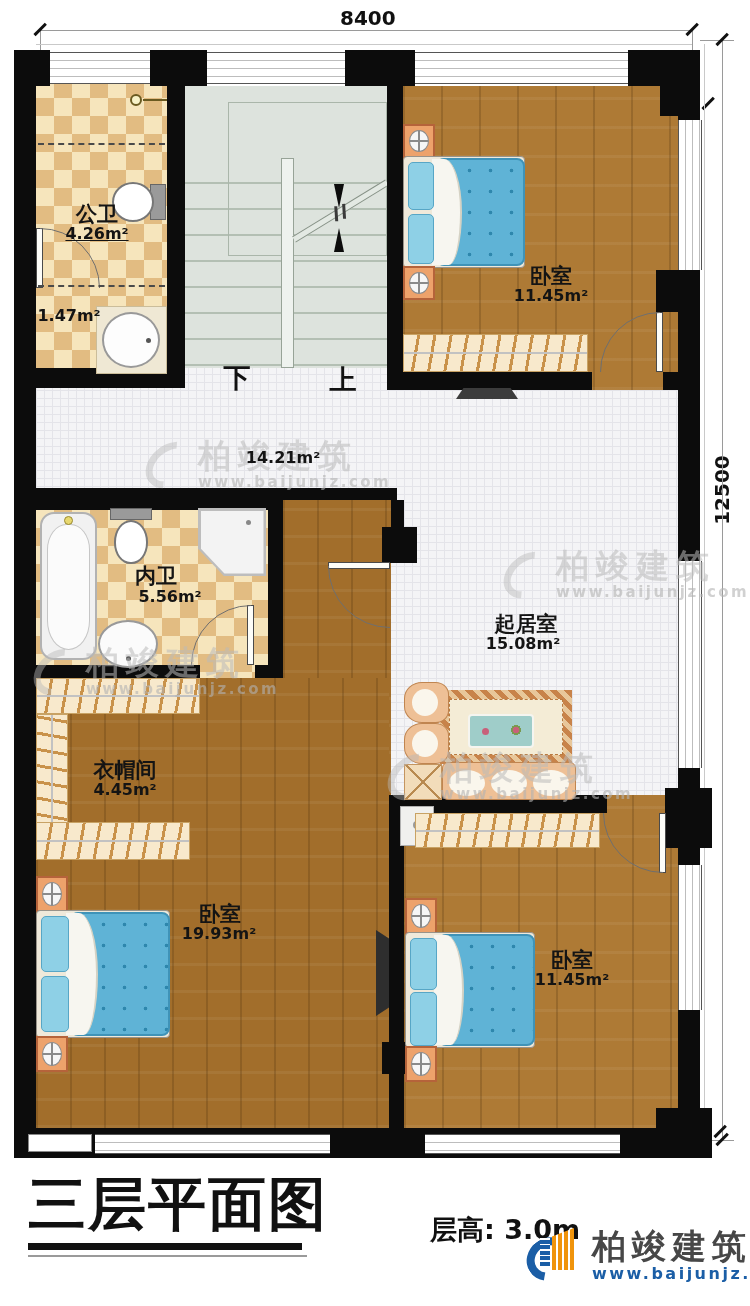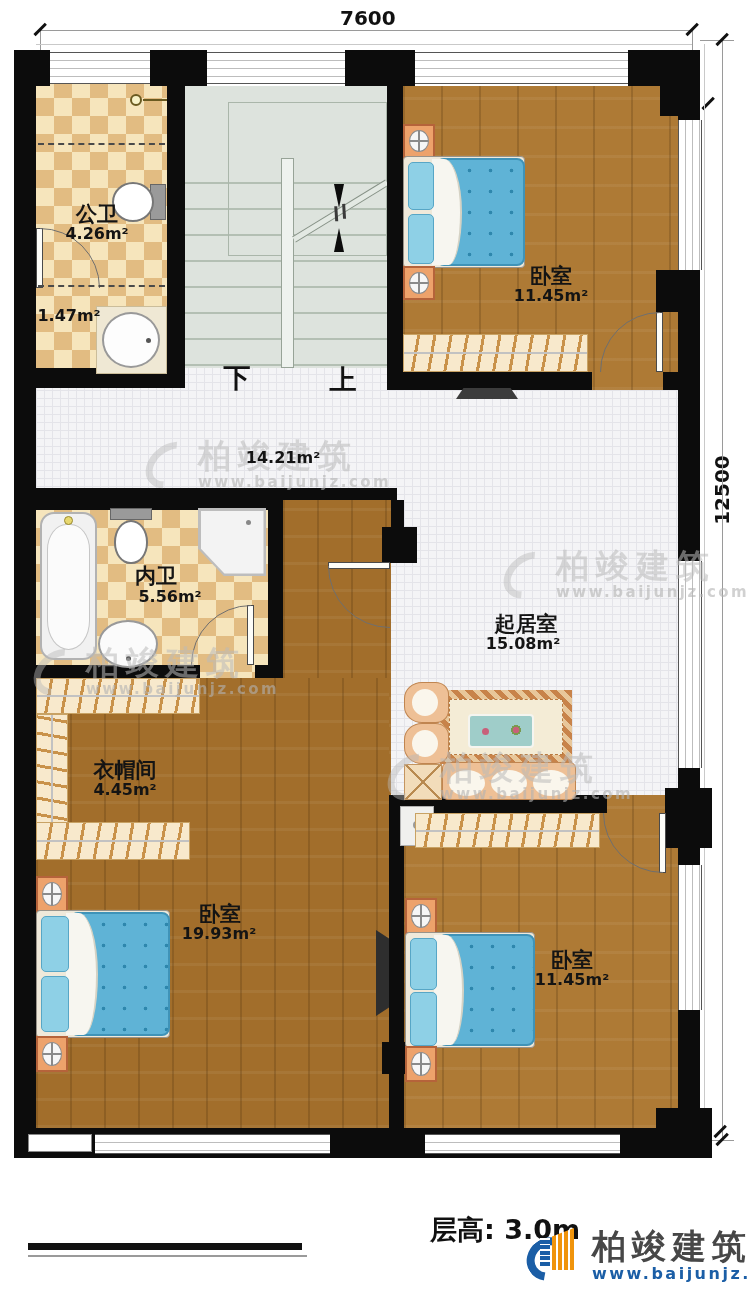--- a/index.html
+++ b/index.html
@@ -43,21 +43,21 @@
   .wm-brand{font-size:33px;font-weight:bold;letter-spacing:7px;color:rgba(185,185,185,.55);line-height:1.05;white-space:nowrap;}
   .wm-url{font-size:15px;font-weight:bold;letter-spacing:2.5px;color:rgba(178,178,178,.6);white-space:nowrap;}
   .dashline{position:absolute;border-top:2px dashed #4a4a4a;}
   .fix{position:absolute;box-sizing:border-box;}
 </style>
 </head>
 <body>
 
 <div id="stage">
 
-  <div class="dimtext" style="left:340px;top:6px;">7600</div>
+  <div class="dimtext" style="left:340px;top:6px;">8400</div>
   <div class="dimline" style="left:40px;top:30px;width:652px;height:1px;"></div>
   <div class="dimline" style="left:40px;top:30px;width:1px;height:20px;"></div>
   <div class="dimline" style="left:692px;top:30px;width:1px;height:20px;"></div>
   <div class="tick" style="left:32px;top:28px;"></div>
   <div class="tick" style="left:684px;top:28px;"></div>
 
   <div class="dimtext" style="left:722px;top:490px;transform:translate(-50%,-50%) rotate(-90deg);">12500</div>
   <div class="dimline" style="left:722px;top:40px;width:1px;height:1100px;"></div>
   <div class="dimline" style="left:700px;top:40px;width:34px;height:1px;"></div>
   <div class="dimline" style="left:700px;top:1140px;width:34px;height:1px;"></div>
@@ -259,36 +259,37 @@
   </div>
   <div class="wm" style="left:392px;top:750px;">
     <div class="wm-icon"></div>
     <div>
       <div class="wm-brand">柏竣建筑</div>
       <div class="wm-url">www.baijunjz.com</div>
     </div>
   </div>
 
   <div class="rname" style="left:97px;top:200px;">公卫</div>
-  <div class="rarea" style="left:97px;top:224px;">4.26m²</div>
+  <div class="rarea" style="left:97px;top:224px;text-decoration:underline;">4.26m²</div>
   <div class="rarea" style="left:69px;top:306px;">1.47m²</div>
   <div class="rarea" style="left:283px;top:448px;">14.21m²</div>
   <div class="rname" style="left:551px;top:262px;">卧室</div>
   <div class="rarea" style="left:551px;top:286px;">11.45m²</div>
   <div class="rname" style="left:156px;top:562px;">内卫</div>
   <div class="rarea" style="left:170px;top:587px;">5.56m²</div>
   <div class="rname" style="left:526px;top:610px;">起居室</div>
   <div class="rarea" style="left:523px;top:634px;">15.08m²</div>
   <div class="rname" style="left:125px;top:756px;">衣帽间</div>
   <div class="rarea" style="left:125px;top:780px;">4.45m²</div>
   <div class="rname" style="left:220px;top:900px;">卧室</div>
   <div class="rarea" style="left:219px;top:924px;">19.93m²</div>
   <div class="rname" style="left:572px;top:946px;">卧室</div>
   <div class="rarea" style="left:572px;top:970px;">11.45m²</div>
 
+  <div class="abs" style="left:28px;top:1166px;font-size:58px;font-weight:bold;color:#111;letter-spacing:2px;">三层平面图</div>
   <div class="abs" style="left:28px;top:1243px;width:274px;height:7px;background:#111;"></div>
   <div class="abs" style="left:28px;top:1255px;width:279px;height:2px;background:#9a9a9a;"></div>
   <div class="abs" style="left:430px;top:1212px;font-size:27px;font-weight:600;color:#111;">层高: 3.0m</div>
 
   <div class="abs" style="left:528px;top:1224px;display:flex;align-items:center;gap:8px;">
     <div class="fix" style="position:relative;width:56px;height:64px;">
       <div class="fix" style="left:0px;top:12px;width:42px;height:46px;border:8px solid #1b5ea6;border-top-color:transparent;border-right-color:transparent;border-radius:50%;transform:rotate(55deg);"></div>
       <div class="fix" style="left:12px;top:14px;width:10px;height:28px;background:repeating-linear-gradient(0deg,#1b5ea6 0 4px,#ffffff 4px 5.5px);"></div>
       <div class="fix" style="left:24px;top:4px;width:22px;height:42px;background:repeating-linear-gradient(90deg,#f0940c 0 4.5px,#ffffff 4.5px 6px);clip-path:polygon(0 20%,100% 0,100% 100%,0 100%);"></div>
     </div>

